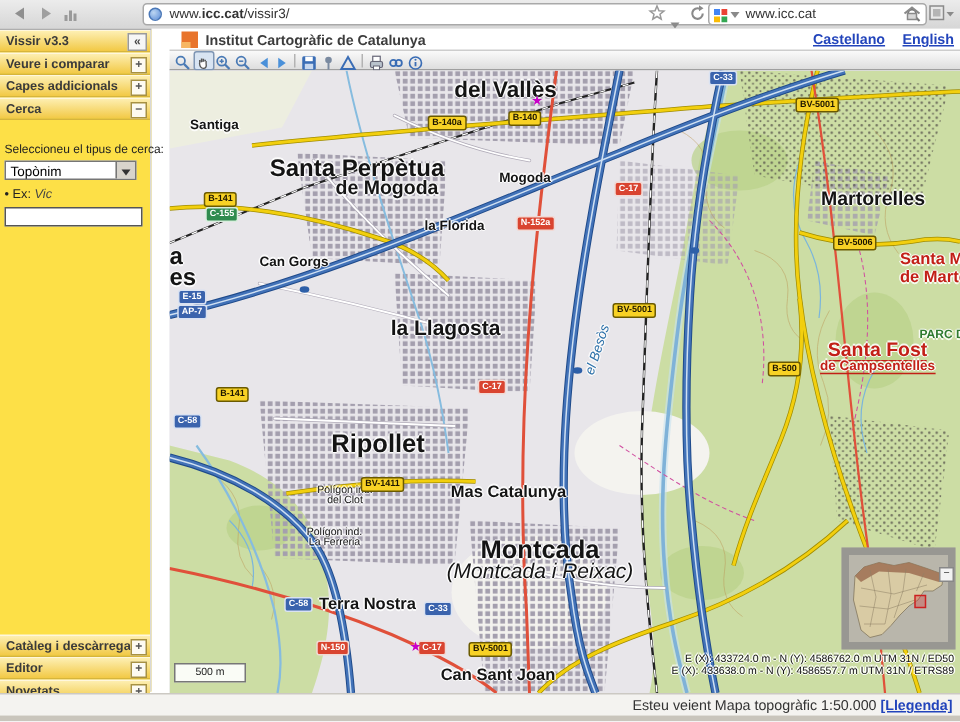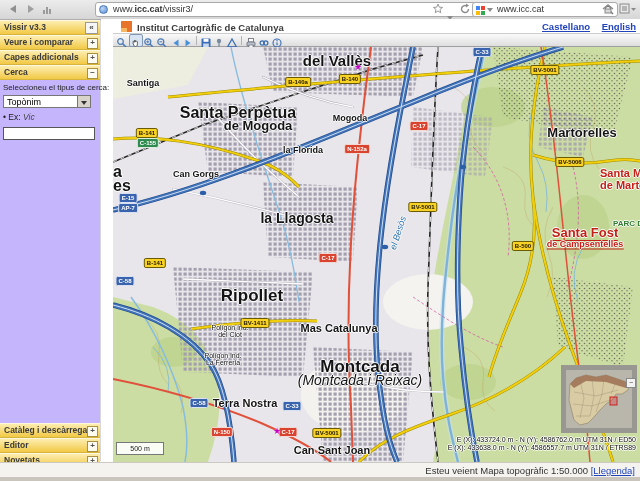--- a/index.html
+++ b/index.html
@@ -24,29 +24,29 @@
   .hdr .ttl{position:absolute;left:36px;top:3px;font-size:9.5px;color:#3c3c3c;font-weight:bold;}
   .langs{position:absolute;right:4px;top:2px;font-size:9.5px;font-weight:bold;}
   .langs a{color:#2244bb;text-decoration:underline;margin-left:9px;cursor:pointer;}
   
   .tools{position:absolute;left:113px;top:33px;width:527px;height:14px;
     background:linear-gradient(#fafafa,#dedede);border-top:1px solid #cdcdcd;border-bottom:1px solid #9f9f9f;box-sizing:border-box;}
   .ti{position:absolute;top:1px;width:12px;height:11px;cursor:pointer;}
   .ti.sel{border:1px solid #7f96b4;background:#d8e4f2;border-radius:2px;top:0;}
   .tsep{position:absolute;top:2px;width:1px;height:9px;background:#b3b3b3;}
   
-  .side{position:absolute;left:0;top:20px;width:100px;height:441px;background:#c4b5fd;border-right:1px solid #d8d8d8;}
+  .side{position:absolute;left:0;top:20px;width:100px;height:441px;background:#fde047;border-right:1px solid #d8d8d8;}
   .acc{position:relative;height:12px;background:linear-gradient(#fdeeb0,#f2c945);
     border-top:1px solid #fff7dd;border-bottom:1px solid #d6b53c;font-size:8.5px;font-weight:bold;
     color:#3a3a3a;padding:1px 3px 0 4px;cursor:pointer;}
   .pm{position:absolute;right:2px;top:2px;width:9px;height:9px;background:#fdfaf0;border:1px solid #a79143;
     font-size:8px;line-height:7px;text-align:center;color:#555;cursor:pointer;}
   .collapse{position:absolute;right:2px;top:1px;width:11px;height:10px;background:#f6f6f6;border:1px solid #9a9a9a;
     font-size:8px;line-height:9px;text-align:center;color:#444;cursor:pointer;}
-  .cerca-body{padding:3px 3px 6px 3px;}
+  .cerca-body{padding:15px 3px 6px 3px;}
   .instr{font-size:8px;color:#222;white-space:nowrap;}
   .selbox{position:relative;margin-top:3px;width:88px;height:13px;border:1px solid #767676;background:#fff;
     font-size:9px;line-height:13px;padding-left:3px;box-sizing:border-box;cursor:pointer;}
   .selbtn{position:absolute;right:0;top:0;width:12px;height:11px;background:#d8d4cc;border-left:1px solid #767676;text-align:center;}
   .selbtn .caret{border-top-color:#333;margin-top:3px;}
   .exline{margin-top:4px;font-size:8.5px;color:#222;}
   .exline .ital{font-style:italic;color:#444;}
   .sinput{margin-top:2px;width:86px;height:11px;border:1px solid #555;font-size:9px;padding:0 2px;}
   .sbot{position:absolute;left:0;top:403px;width:100px;}
   
@@ -73,21 +73,21 @@
     border:1px solid #777;font-size:7px;line-height:11px;text-align:center;color:#222;}
   .coord{position:absolute;right:4px;font-size:7px;color:#111;white-space:nowrap;
     text-shadow:-1px 0 0 #fff,1px 0 0 #fff,0 -1px 0 #fff,0 1px 0 #fff;}
   .inset{position:absolute;right:3px;top:318px;width:66px;height:58px;background:#b9b6ab;
     border:5px solid rgba(125,125,125,.55);cursor:pointer;}
   .inset .mini{position:absolute;right:-4px;top:8px;width:8px;height:8px;background:#f2f2f2;border:1px solid #888;
     font-size:7px;line-height:7px;text-align:center;color:#333;cursor:pointer;}
   
   .legendbar{position:absolute;left:0;top:462px;width:640px;height:14px;background:#f4f3f0;border-top:1px solid #ccc9c3;}
   .legendbar .txt{position:absolute;right:5px;top:2px;font-size:9.5px;color:#333;}
-  .legendbar a{color:#2244bb;text-decoration:underline;cursor:pointer;}
+  .legendbar a{color:#2244bb;text-decoration:underline;cursor:pointer;font-weight:bold;}
   .bottombar{position:absolute;left:0;top:477px;width:640px;height:4px;background:#c9c5bc;}
 </style>
 </head>
 <body>
 
 <div class="screen">
 
   <div class="chrome">
     <div class="btn" style="left:6px">
       <svg width="14" height="14">

